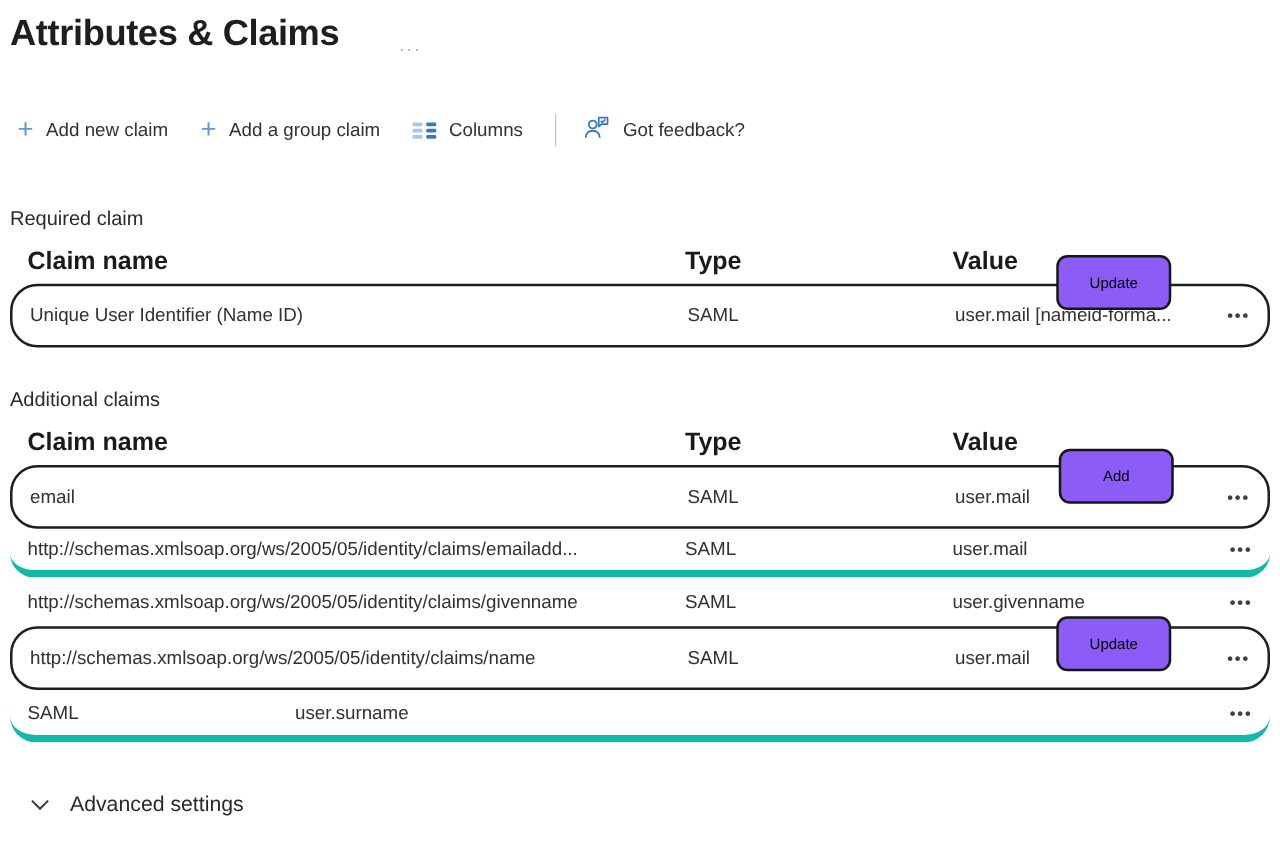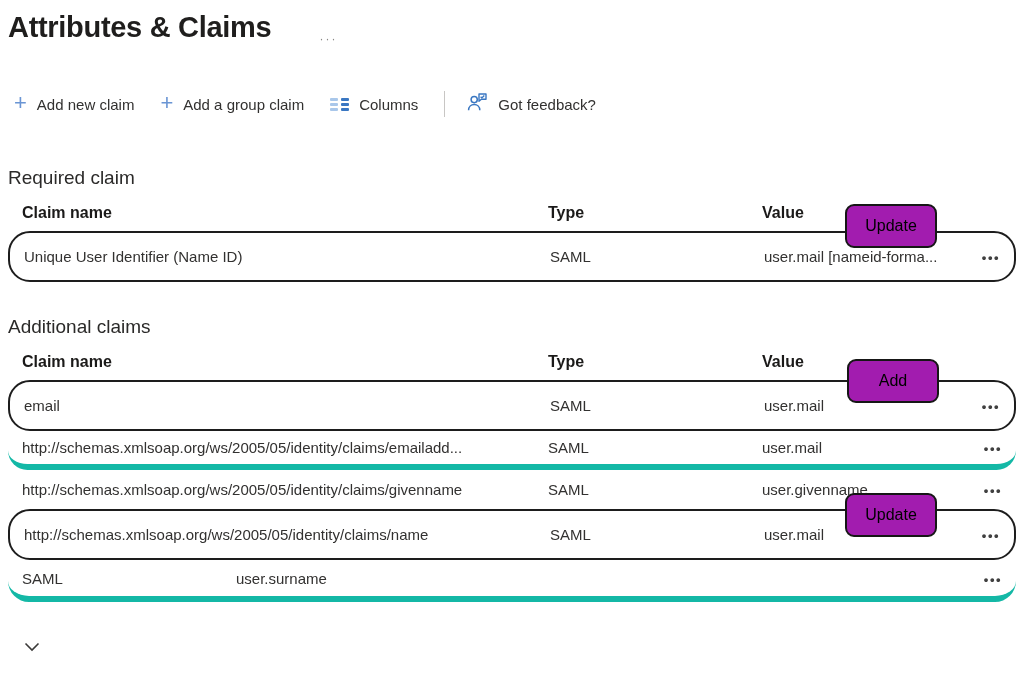--- a/index.html
+++ b/index.html
@@ -45,32 +45,32 @@
   .plus-glyph { color: #6a95d4; font-size: 22px; font-weight: 300; line-height: 20px; margin-top: -2px; }
   .tb-divider { width: 1px; height: 26px; background: #c8c6c4; margin: 0 22px 0 0; }
 
   .columns-icon { display: flex; gap: 3px; }
   .columns-icon .colbars { display: flex; flex-direction: column; gap: 2px; }
   .columns-icon .bar { width: 8px; height: 3px; border-radius: 1px; }
   .columns-icon .colbars.light .bar { background: #a9c7ea; }
   .columns-icon .colbars.dark .bar { background: #3a77c2; }
 
   
-  .section-title { font-size: 19px; color: #2b2a29; margin-left: 8px; font-weight: 400; }
+  .section-title { font-size: 16px; color: #2b2a29; margin-left: 8px; font-weight: 400; }
   .sect-required .section-title { margin-top: 47px; }
   .sect-additional .section-title { margin-top: 34px; }
 
   .tbl { margin: 6px 8px 0 8px; }
   .trow { display: flex; align-items: center; padding: 0 14px; }
   .c1 { width: 526px; flex: none; white-space: nowrap; overflow: hidden; }
   .c2 { width: 214px; flex: none; white-space: nowrap; }
   .c3 { flex: 1; white-space: nowrap; overflow: hidden; }
   .c4 { width: 40px; flex: none; text-align: right; }
 
-  .thead { height: 36px; font-weight: 700; font-size: 16px; color: #1b1a19; }
+  .thead { height: 36px; font-weight: 700; font-size: 20px; color: #1b1a19; }
   .tbody-row { font-size: 15px; color: #323130; border-radius: 22px; }
   .row-boxed { border: 2px solid #1d1d1d; height: 51px; background: #fff; }
   .row-plain { height: 39px; }
   .row-underline { border-bottom: 6px solid #14b8a6; }
 
   .more-dots {
     background: none; border: none; cursor: pointer;
     color: #404040; font-size: 13px; letter-spacing: 1.5px;
     font-family: inherit; font-weight: 700; padding: 0;
   }
@@ -81,25 +81,25 @@
     margin: 40px 0 0 24px;
     font-size: 17px; color: #2b2a29;
     cursor: pointer; background: none; border: none; font-family: inherit;
   }
   .chevron-svg { display: block; }
 
   
   .callout {
     position: absolute;
     width: 92px; height: 44px;
-    background: #a21caf;
+    background: #8b5cf6;
     border: 2px solid #161616;
     border-radius: 9px;
     display: flex; align-items: center; justify-content: center;
-    font-size: 16px; color: #000;
+    font-size: 12px; color: #000;
     z-index: 5;
   }
   .callout-update-required { left: 845px; top: 204px; }
   .callout-add-additional  { left: 847px; top: 359px; }
   .callout-update-name     { left: 845px; top: 493px; }
 </style>
 </head>
 <body>
 
 <div class="page">
@@ -210,19 +210,20 @@
       </div>
     </div>
   </section>
 
   <button class="advanced">
     <span>
       <svg class="chevron-svg" width="16" height="10" viewBox="0 0 16 10" fill="none">
         <path d="M1.5 1.5 L8 8 L14.5 1.5" stroke="#3b3a39" stroke-width="1.6" fill="none"></path>
       </svg>
     </span>
+    <span>Advanced settings</span>
   </button>
 
   <div class="callout callout-update-required">Update</div>
   <div class="callout callout-add-additional">Add</div>
   <div class="callout callout-update-name">Update</div>
 
 </div>
 
 </body></html>

